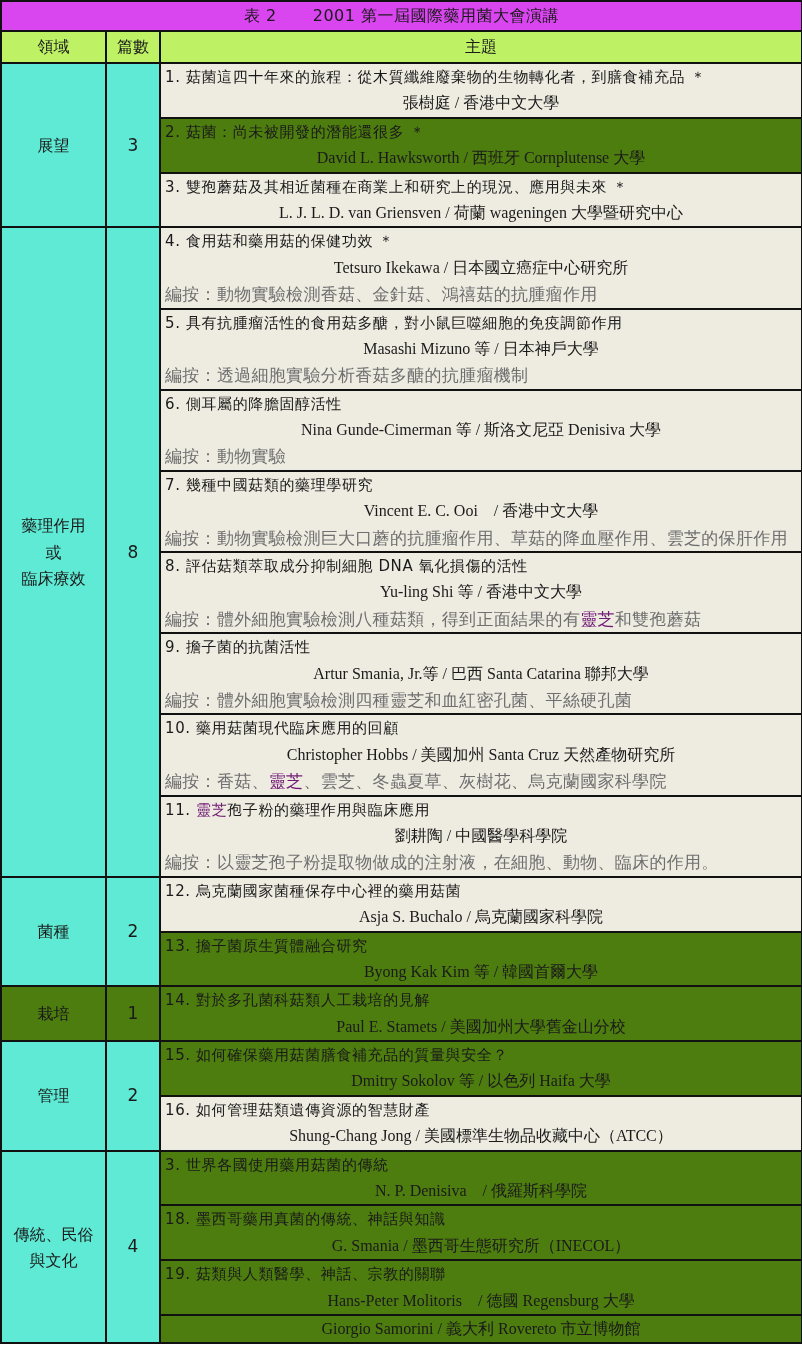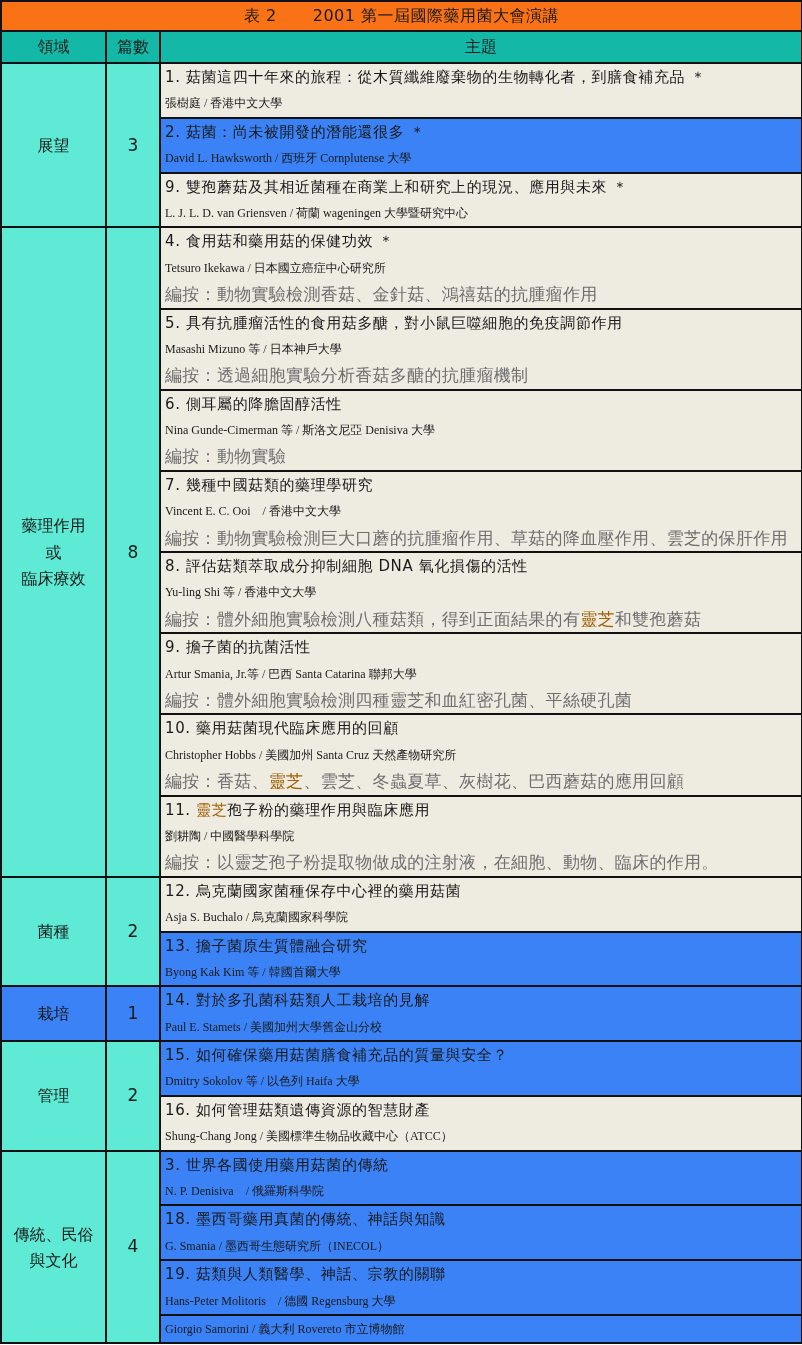--- a/index.html
+++ b/index.html
@@ -9,30 +9,30 @@
     width: 801px;
     table-layout: fixed;
     font-family: "DejaVu Serif", "Liberation Serif", serif;
     color:#1a1a1a;
   }
   table.main td, table.main th {
     border: 2px solid #111;
     padding: 0;
   }
   .title-cell {
-    background:#f97316;
+    background:#d946ef;
     height: 28px;
     font-family: "DejaVu Sans", "Liberation Sans", sans-serif;
     font-weight: normal;
     font-size: 16px;
     letter-spacing: 0.5px;
   }
   .title-cell .tnum { margin-right: 36px; }
   .head-cell {
-    background:#14b8a6;
+    background:#bef264;
     height: 30px;
     text-align:center;
     font-family: "DejaVu Sans", "Liberation Sans", sans-serif;
     font-weight: normal;
     font-size: 16px;
   }
   .domain-cell, .count-cell {
     text-align:center;
     vertical-align: middle;
     font-family: "DejaVu Sans", "Liberation Sans", sans-serif;
@@ -43,26 +43,26 @@
   .count-cell { font-size: 17px; }
   .topic-cell {
     padding: 0 4px !important;
     vertical-align: top;
     font-size: 15.5px;
     line-height: 26.4px;
     white-space: nowrap;
     overflow: hidden;
   }
   .bg-a { background:#eeebe1; }
-  .bg-b { background:#3b82f6; }
+  .bg-b { background:#4d7c0f; }
   .line { display:block; height:26.4px; }
   .ttl { font-family: "DejaVu Sans", "Liberation Sans", sans-serif; font-size:15px; letter-spacing:0.6px; }
-  .auth { font-family: "Liberation Serif", "DejaVu Serif", serif; font-size:12px; }
+  .auth { font-family: "Liberation Serif", "DejaVu Serif", serif; font-size:16px;text-align:center; }
   .note { font-family: "DejaVu Sans", "Liberation Sans", sans-serif; font-size:17px; color:#6f6f6f; letter-spacing:0.3px; }
-  .hl { color:#a16207;font-family:Liberation Mono, monospace; }
+  .hl { color:#701a75;font-family:Liberation Mono, monospace; }
 </style>
 </head>
 <body>
 
 <table class="main">
   <colgroup>
     <col style="width:105px">
     <col style="width:54px">
     <col style="width:642px">
   </colgroup>
@@ -89,21 +89,21 @@
     </td>
   </tr>
   <tr>
     <td class="topic-cell bg-b">
       <span class="line ttl">2. 菇菌：尚未被開發的潛能還很多 ＊</span>
       <span class="line auth">David L. Hawksworth / 西班牙 Cornplutense 大學</span>
     </td>
   </tr>
   <tr>
     <td class="topic-cell bg-a">
-      <span class="line ttl">9. 雙孢蘑菇及其相近菌種在商業上和研究上的現況、應用與未來 ＊</span>
+      <span class="line ttl">3. 雙孢蘑菇及其相近菌種在商業上和研究上的現況、應用與未來 ＊</span>
       <span class="line auth">L. J. L. D. van Griensven / 荷蘭 wageningen 大學暨研究中心</span>
     </td>
   </tr>
 
   <tr>
     <td class="domain-cell" rowspan="8">
       <span class="line">藥理作用</span>
       <span class="line">或</span>
       <span class="line">臨床療效</span>
     </td>
@@ -146,21 +146,21 @@
     <td class="topic-cell bg-a">
       <span class="line ttl">9. 擔子菌的抗菌活性</span>
       <span class="line auth">Artur Smania, Jr.等 / 巴西 Santa Catarina 聯邦大學</span>
       <span class="line note">編按：體外細胞實驗檢測四種靈芝和血紅密孔菌、平絲硬孔菌</span>
     </td>
   </tr>
   <tr>
     <td class="topic-cell bg-a">
       <span class="line ttl">10. 藥用菇菌現代臨床應用的回顧</span>
       <span class="line auth">Christopher Hobbs / 美國加州 Santa Cruz 天然產物研究所</span>
-      <span class="line note"><span>編按：香菇、</span><span class="hl">靈芝</span><span>、雲芝、冬蟲夏草、灰樹花、巴西蘑菇的應用回顧</span></span>
+      <span class="line note"><span>編按：香菇、</span><span class="hl">靈芝</span><span>、雲芝、冬蟲夏草、灰樹花、烏克蘭國家科學院</span></span>
     </td>
   </tr>
   <tr>
     <td class="topic-cell bg-a">
       <span class="line ttl"><span>11. </span><span class="hl">靈芝</span><span>孢子粉的藥理作用與臨床應用</span></span>
       <span class="line auth">劉耕陶 / 中國醫學科學院</span>
       <span class="line note">編按：以靈芝孢子粉提取物做成的注射液，在細胞、動物、臨床的作用。</span>
     </td>
   </tr>
 

